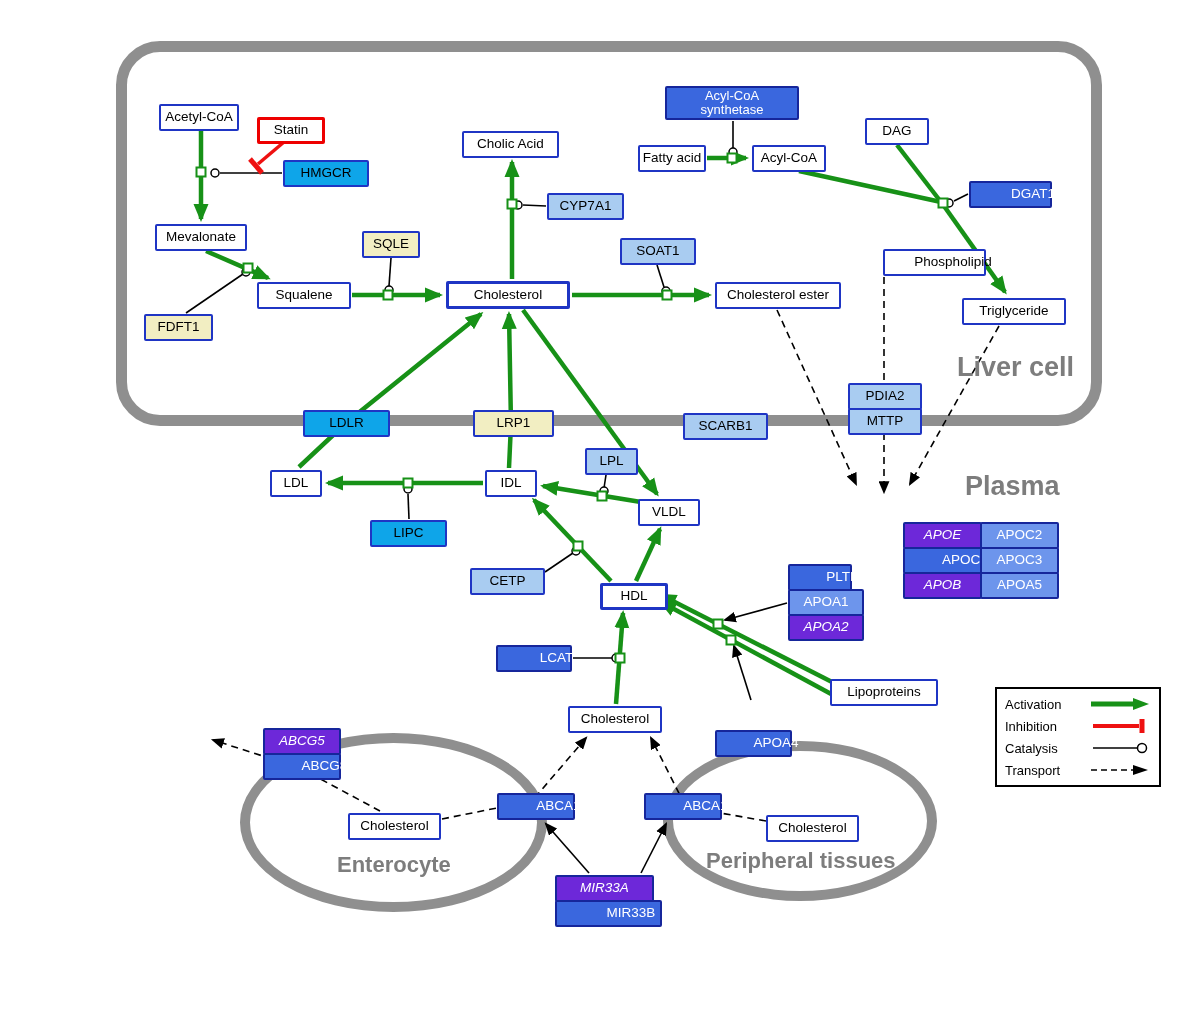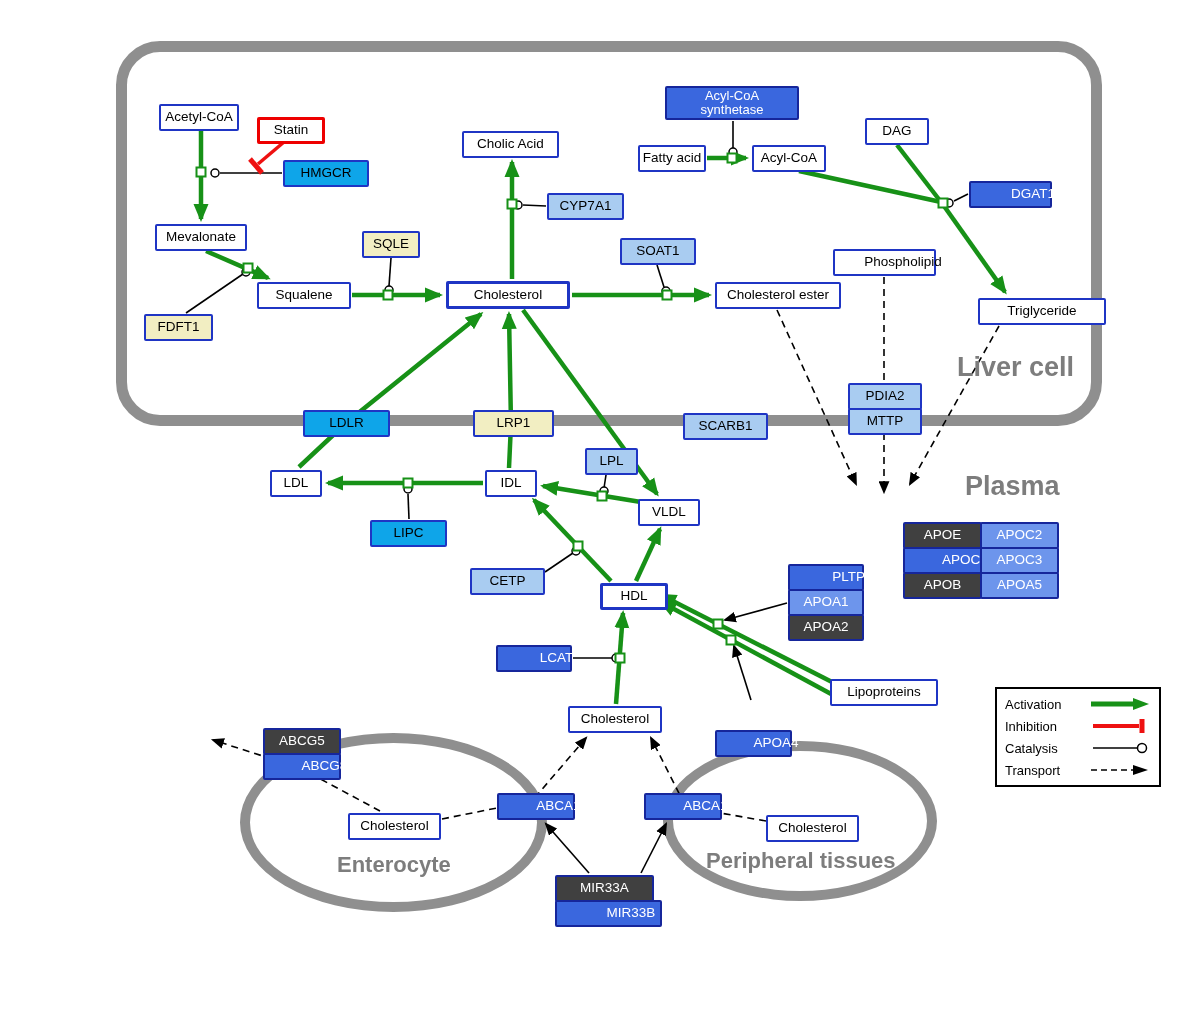--- a/index.html
+++ b/index.html
@@ -12,21 +12,21 @@
   .node{position:absolute;box-sizing:border-box;height:27px;display:flex;align-items:center;justify-content:center;
         text-align:center;font-size:13.5px;line-height:1.05;background:#fff;border:2px solid #1f35c4;color:#000;
         border-radius:2px;padding:0 3px;white-space:nowrap;}
   .node.hub{border-width:3px;}
   .node.statin{border-color:#ee0000;border-width:3px;}
   .node.yellow{background:#0ea5e9;}
   .node.cream{background:#f2eec2;}
   .node.lblue{background:#a9ccf1;}
   .node.blue{background:#3a67de;color:#fff;border-color:#16269b;padding-left:48px;}
   .node.blue-l{background:#6d95ec;color:#fff;border-color:#16269b;}
-  .node.blue-d{background:#404040;color:#fff;border-color:#16269b;}
+  .node.blue-d{background:#6d28d9;color:#fff;border-color:#16269b;font-style:italic;}
   .node.multiline{white-space:normal;font-size:13px;}
   .clabel{position:absolute;font-weight:bold;color:#7d7d7d;}
   .clabel.big{font-size:27px;}
   .clabel.mid{font-size:22px;}
   .legend{position:absolute;left:995px;top:687px;width:166px;background:#fff;border:2px solid #000;box-sizing:border-box;padding:4px 0;}
   .legend-row{display:flex;align-items:center;justify-content:space-between;padding:3px 8px;}
   .legend-row span{font-size:13px;color:#000;}
 </style>
 </head>
 <body>
@@ -144,38 +144,38 @@
   <div class="node cream" style="left:144px;top:314px;width:69px;">FDFT1</div>
   <div class="node" style="left:257px;top:282px;width:94px;">Squalene</div>
   <div class="node hub" style="left:446px;top:281px;width:124px;height:28px;">Cholesterol</div>
   <div class="node lblue" style="left:620px;top:238px;width:76px;">SOAT1</div>
   <div class="node" style="left:715px;top:282px;width:126px;">Cholesterol ester</div>
   <div class="node blue multiline" style="left:665px;top:86px;width:134px;height:34px;padding:0 14px;">Acyl-CoA synthetase</div>
   <div class="node" style="left:638px;top:145px;width:68px;">Fatty acid</div>
   <div class="node" style="left:752px;top:145px;width:74px;">Acyl-CoA</div>
   <div class="node" style="left:865px;top:118px;width:64px;">DAG</div>
   <div class="node blue" style="left:969px;top:181px;width:83px;">DGAT1</div>
-  <div class="node" style="left:833px;top:249px;width:103px;padding-left:40px;">Phospholipid</div>
-  <div class="node" style="left:962px;top:298px;width:128px;margin-left:16px;">Triglyceride</div>
+  <div class="node" style="left:883px;top:249px;width:103px;padding-left:40px;">Phospholipid</div>
+  <div class="node" style="left:962px;top:298px;width:104px;">Triglyceride</div>
 
   <div class="node yellow" style="left:303px;top:410px;width:87px;">LDLR</div>
   <div class="node cream" style="left:473px;top:410px;width:81px;">LRP1</div>
   <div class="node lblue" style="left:683px;top:413px;width:85px;">SCARB1</div>
   <div class="node lblue" style="left:848px;top:383px;width:74px;">PDIA2</div>
   <div class="node lblue" style="left:848px;top:408px;width:74px;">MTTP</div>
 
   <div class="node" style="left:270px;top:470px;width:52px;">LDL</div>
   <div class="node" style="left:485px;top:470px;width:52px;">IDL</div>
   <div class="node lblue" style="left:585px;top:448px;width:53px;">LPL</div>
   <div class="node" style="left:638px;top:499px;width:62px;">VLDL</div>
   <div class="node yellow" style="left:370px;top:520px;width:77px;">LIPC</div>
   <div class="node lblue" style="left:470px;top:568px;width:75px;">CETP</div>
   <div class="node hub" style="left:600px;top:583px;width:68px;">HDL</div>
   <div class="node blue" style="left:496px;top:645px;width:76px;">LCAT</div>
-  <div class="node blue" style="left:788px;top:564px;width:76px;">PLTP</div>
+  <div class="node blue" style="left:788px;top:564px;width:64px;">PLTP</div>
   <div class="node blue-l" style="left:788px;top:589px;width:76px;">APOA1</div>
   <div class="node blue-d" style="left:788px;top:614px;width:76px;">APOA2</div>
   <div class="node blue" style="left:715px;top:702px;width:77px;margin-top:28px;">APOA4</div>
   <div class="node" style="left:830px;top:679px;width:108px;">Lipoproteins</div>
   <div class="node blue-d" style="left:903px;top:522px;width:79px;">APOE</div>
   <div class="node blue-l" style="left:980px;top:522px;width:79px;">APOC2</div>
   <div class="node blue" style="left:903px;top:547px;width:79px;">APOC1</div>
   <div class="node blue-l" style="left:980px;top:547px;width:79px;">APOC3</div>
   <div class="node blue-d" style="left:903px;top:572px;width:79px;">APOB</div>
   <div class="node blue-l" style="left:980px;top:572px;width:79px;">APOA5</div>

